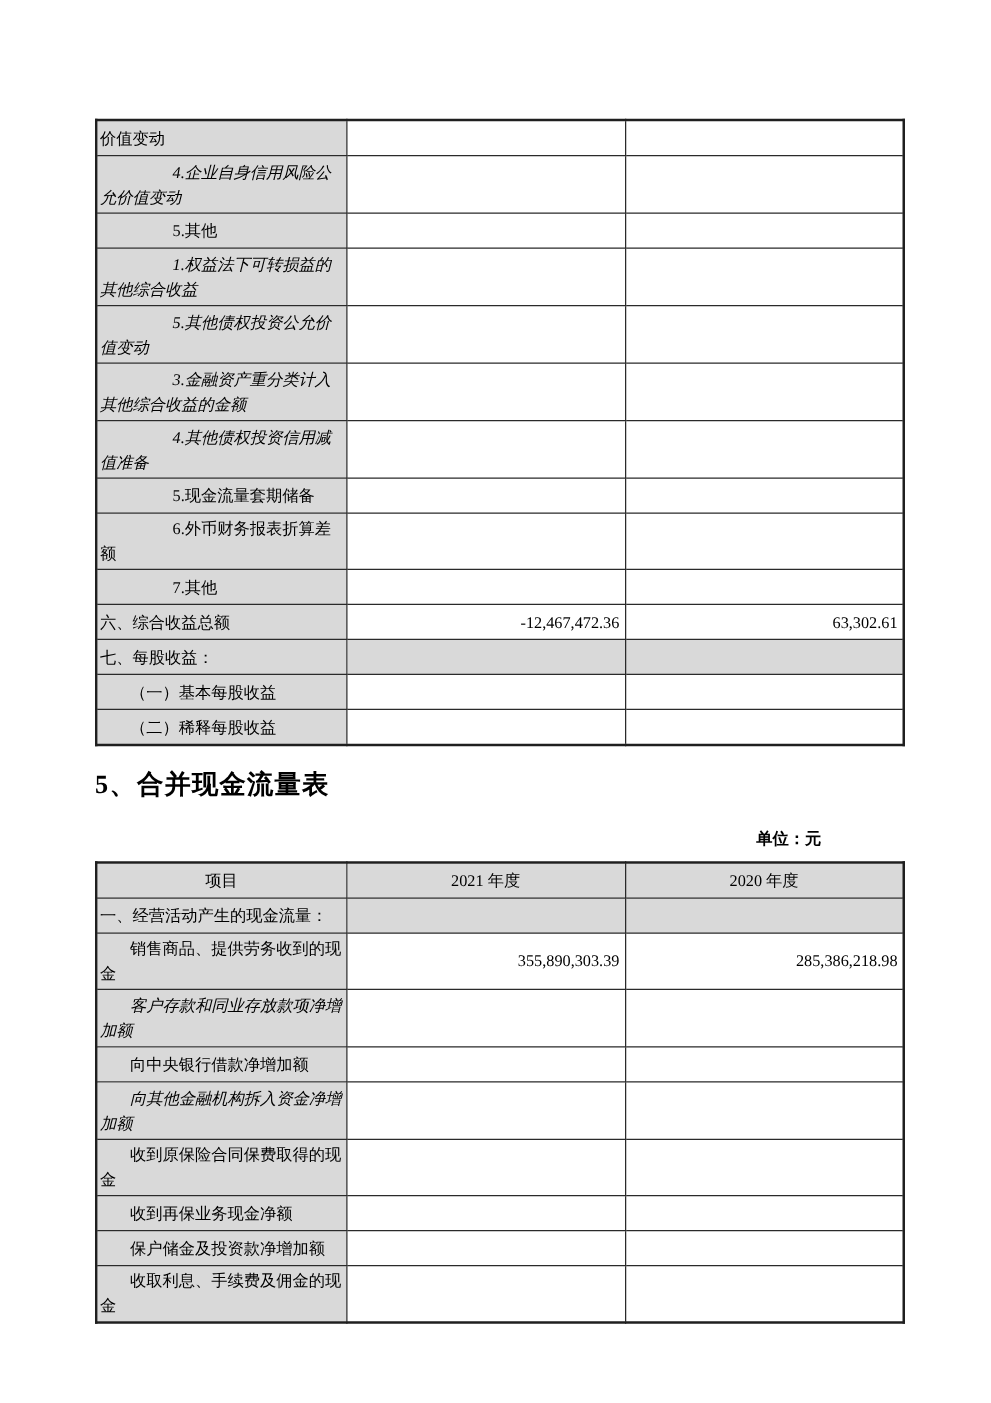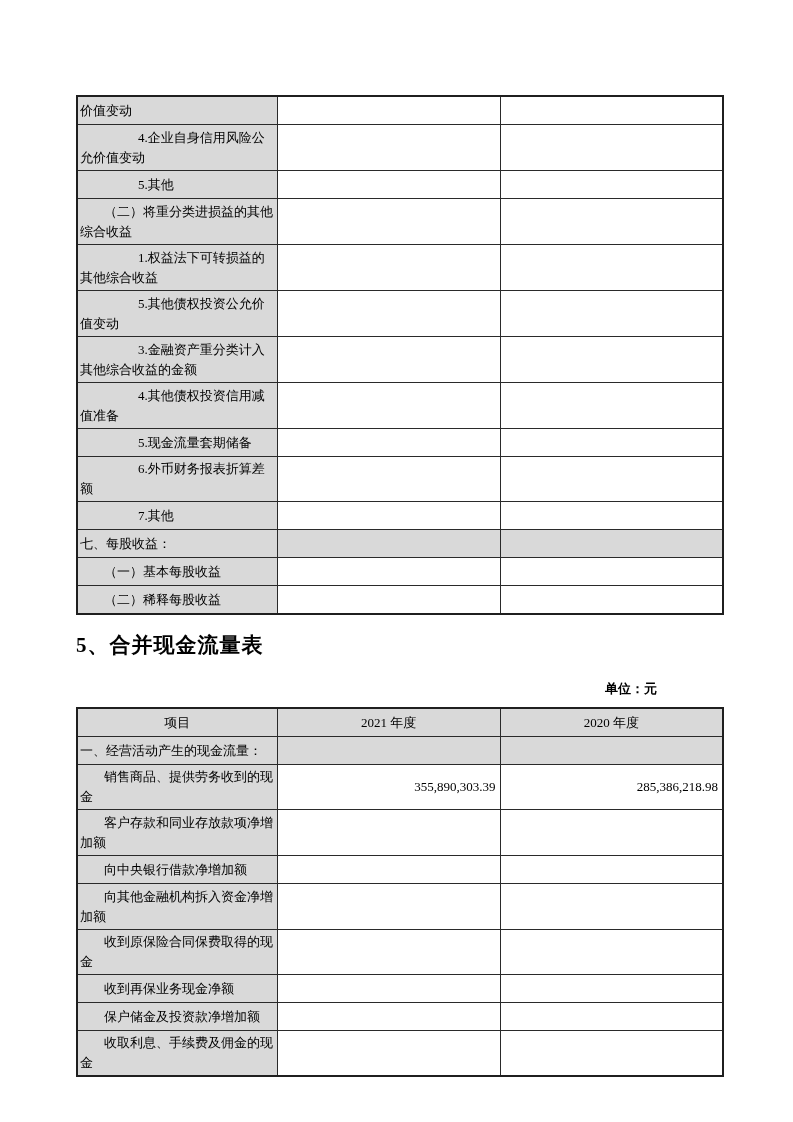--- a/index.html
+++ b/index.html
@@ -37,21 +37,21 @@
     box-sizing: content-box;
   }
   .fin-table th {
     background: #d9d9d9;
     font-weight: normal;
     text-align: center;
     height: 23px;
     padding: 2px;
   }
   .fin-table td { height: 23px; padding: 2px; }
-  tr.h2 td { height: 41px; }
+  tr.h2 td { height: 41px; font-style: italic; }
   td.label-cell {
     background: #d9d9d9;
     text-align: left;
     padding-left: 2px;
     padding-right: 2px;
   }
   td.val-cell {
     text-align: right;
     padding-right: 4px;
     padding-left: 2px;
@@ -95,25 +95,20 @@
     <td class="label-cell ind-2">4.企业自身信用风险公允价值变动</td>
     <td class="val-cell"></td>
     <td class="val-cell"></td>
   </tr>
         <tr>
     <td class="label-cell ind-2">5.其他</td>
     <td class="val-cell"></td>
     <td class="val-cell"></td>
   </tr>
         <tr class="h2">
-    <td class="label-cell ind-1">（二）将重分类进损益的其他综合收益</td>
-    <td class="val-cell"></td>
-    <td class="val-cell"></td>
-  </tr>
-        <tr class="h2">
     <td class="label-cell ind-2">1.权益法下可转损益的其他综合收益</td>
     <td class="val-cell"></td>
     <td class="val-cell"></td>
   </tr>
         <tr class="h2">
     <td class="label-cell ind-2">5.其他债权投资公允价值变动</td>
     <td class="val-cell"></td>
     <td class="val-cell"></td>
   </tr>
         <tr class="h2">
@@ -133,20 +128,25 @@
   </tr>
         <tr>
     <td class="label-cell ind-2">6.外币财务报表折算差额</td>
     <td class="val-cell"></td>
     <td class="val-cell"></td>
   </tr>
         <tr>
     <td class="label-cell ind-2">7.其他</td>
     <td class="val-cell"></td>
     <td class="val-cell"></td>
+  </tr>
+        <tr>
+    <td class="label-cell ind-0">六、综合收益总额</td>
+    <td class="val-cell">-12,467,472.36</td>
+    <td class="val-cell">63,302.61</td>
   </tr>
         <tr>
     <td class="label-cell ind-0">七、每股收益：</td>
     <td class="val-cell shaded"></td>
     <td class="val-cell shaded"></td>
   </tr>
         <tr>
     <td class="label-cell ind-1">（一）基本每股收益</td>
     <td class="val-cell"></td>
     <td class="val-cell"></td>

